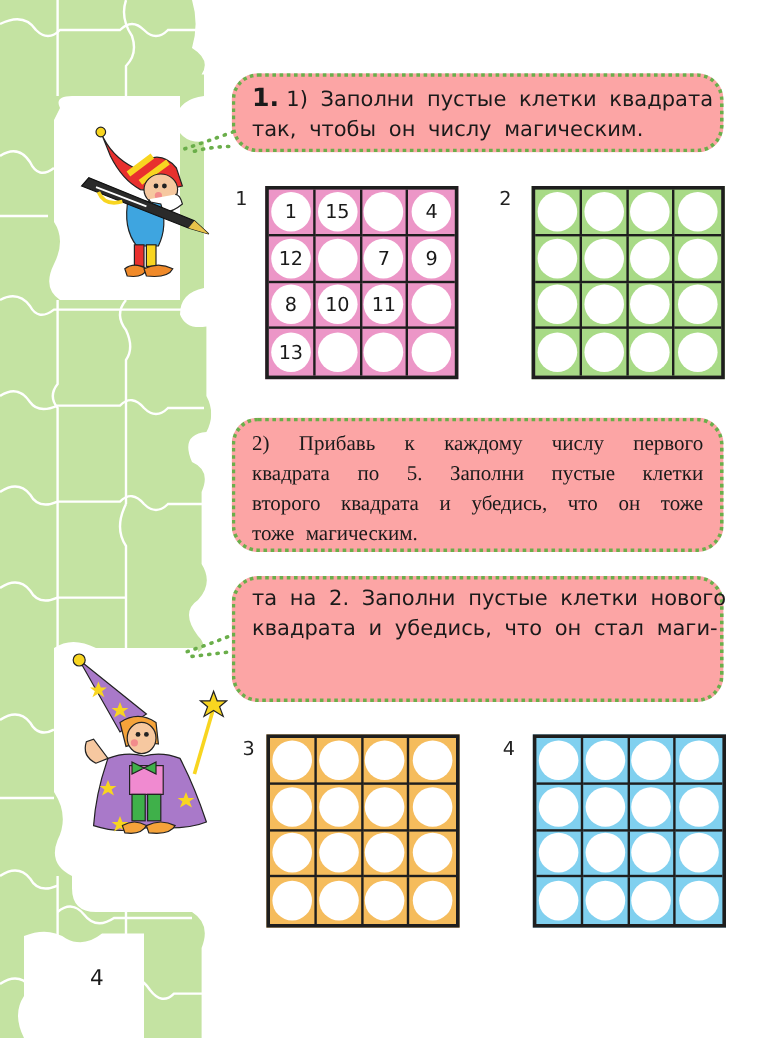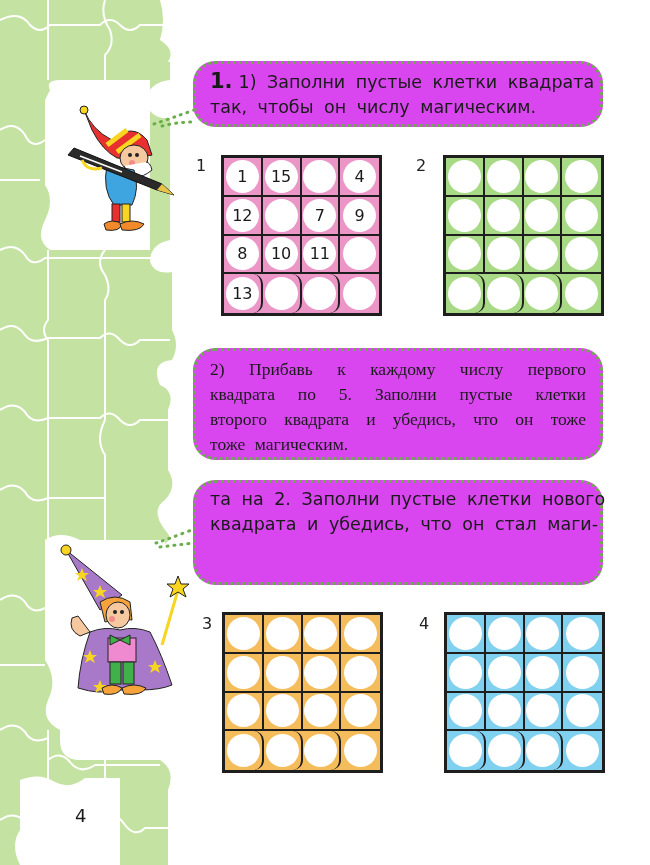--- a/index.html
+++ b/index.html
@@ -8,21 +8,21 @@
 
   
   .puzzle-strip { position: absolute; left: 0; top: 0; width: 180px; height: 865px; }
   .puzzle-strip svg { display: block; }
 
   
   .bubble {
     position: absolute;
     border: 3px dotted #6aae4a;
     border-radius: 22px;
-    background: #d946ef;
+    background: #fca5a5;
     font-size: 17.5px;
     line-height: 25px;
     padding: 7px 14px 7px 14px;
     text-align: justify;
     text-align-last: justify;
   }
   .bubble .line { display: block; text-align: justify; text-align-last: justify; white-space: nowrap; word-spacing: 5px; }
   .bubble .line.last { text-align-last: left; }
   .bubble .task-num { font-weight: bold; font-size: 21px; margin-right: 6px; }
   .bubble-tail { position: absolute; }
@@ -43,21 +43,21 @@
     grid-template-columns: repeat(4, 1fr);
     grid-template-rows: repeat(4, 1fr);
   }
   .magic-grid .cell {
     border-right: 2px solid #1e1e1e;
     border-bottom: 2px solid #1e1e1e;
     display: flex; align-items: center; justify-content: center;
     position: relative;
   }
   .magic-grid .cell:nth-child(4n) { border-right: none; }
-  .magic-grid .cell:nth-child(n+13) { border-bottom: none; border-radius: 10px; }
+  .magic-grid .cell:nth-child(n+13) { border-bottom: none; }
   .magic-grid .circle {
     width: 33px; height: 33px; border-radius: 50%;
     background: #ffffff;
     display: flex; align-items: center; justify-content: center;
     font-size: 16px; color: #1a1a1a;
   }
   .grid-pink  { background: #ec96c7; }
   .grid-green { background: #a8da86; }
   .grid-orange{ background: #f5bc5c; }
   .grid-blue  { background: #80d0ef; }

